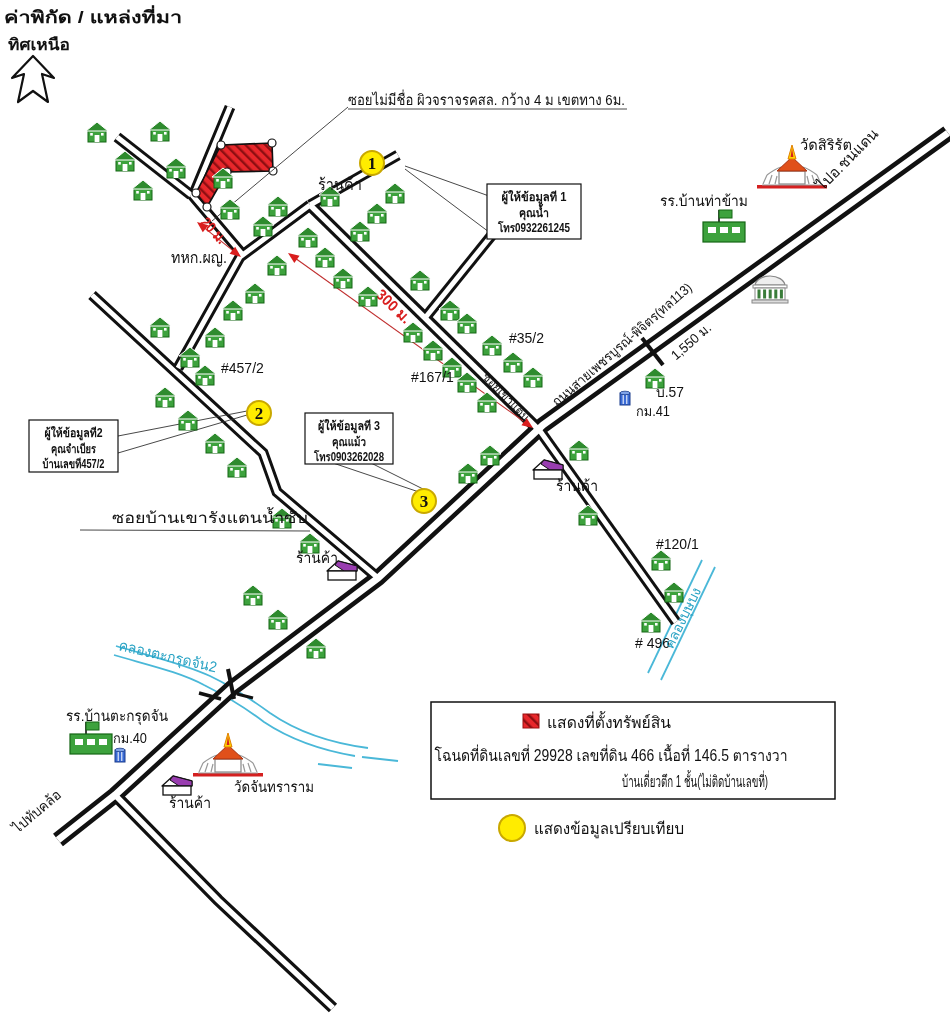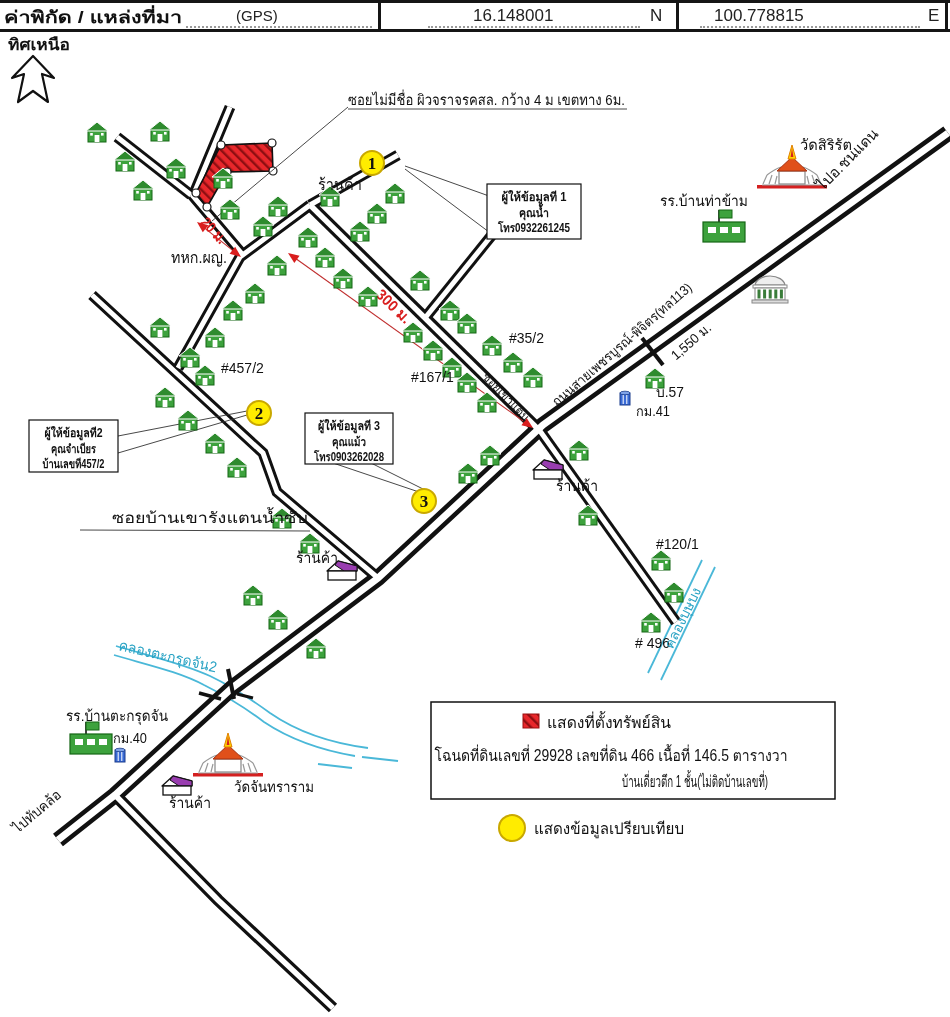--- a/index.html
+++ b/index.html
@@ -16,33 +16,20 @@
   .t-lat{position:absolute;left:473px;top:3px;font-size:17px;color:#222;}
   .t-latd{position:absolute;left:650px;top:3px;font-size:17px;color:#222;}
   .t-lon{position:absolute;left:714px;top:3px;font-size:17px;color:#222;}
   .t-lond{position:absolute;left:928px;top:3px;font-size:17px;color:#222;}
   #map{position:absolute;left:0;top:0;}
 </style>
 </head>
 <body>
 
 <div class="page">
-  <div class="hdr">
-    <span class="dot1"></span>
-    <span class="dot2"></span>
-    <span class="dot3"></span>
-    <span class="t-gps">(GPS)</span>
-    <span class="t-lat">16.148001</span>
-    <span class="t-latd">N</span>
-    <span class="t-lon">100.778815</span>
-    <span class="t-lond">E</span>
-    <span class="v1"></span>
-      <span class="v2"></span>
-      <span class="v3"></span>
-  </div>
   <svg id="map" width="950" height="1017" viewBox="0 0 950 1017">
       <defs>
         <pattern id="hatch" width="7" height="7" patternUnits="userSpaceOnUse" patternTransform="rotate(-45)">
           <rect width="7" height="7" fill="#e8272b"></rect>
           <rect width="2.4" height="7" fill="#8f0f12"></rect>
         </pattern>
       </defs>
       <text x="4" y="23" font-size="17" fill="#111" font-weight="bold" textLength="178" lengthAdjust="spacingAndGlyphs">ค่าพิกัด / แหล่งที่มา</text>
       <text x="8" y="50" font-size="16" fill="#111" font-weight="bold" textLength="62" lengthAdjust="spacingAndGlyphs">ทิศเหนือ</text>
       <polygon points="23,0 44,22 32,18 38,46 23,35 8,46 14,18 2,22" fill="#fff" stroke="#111" stroke-width="2.2" transform="translate(10,56)" stroke-linejoin="round"></polygon>

